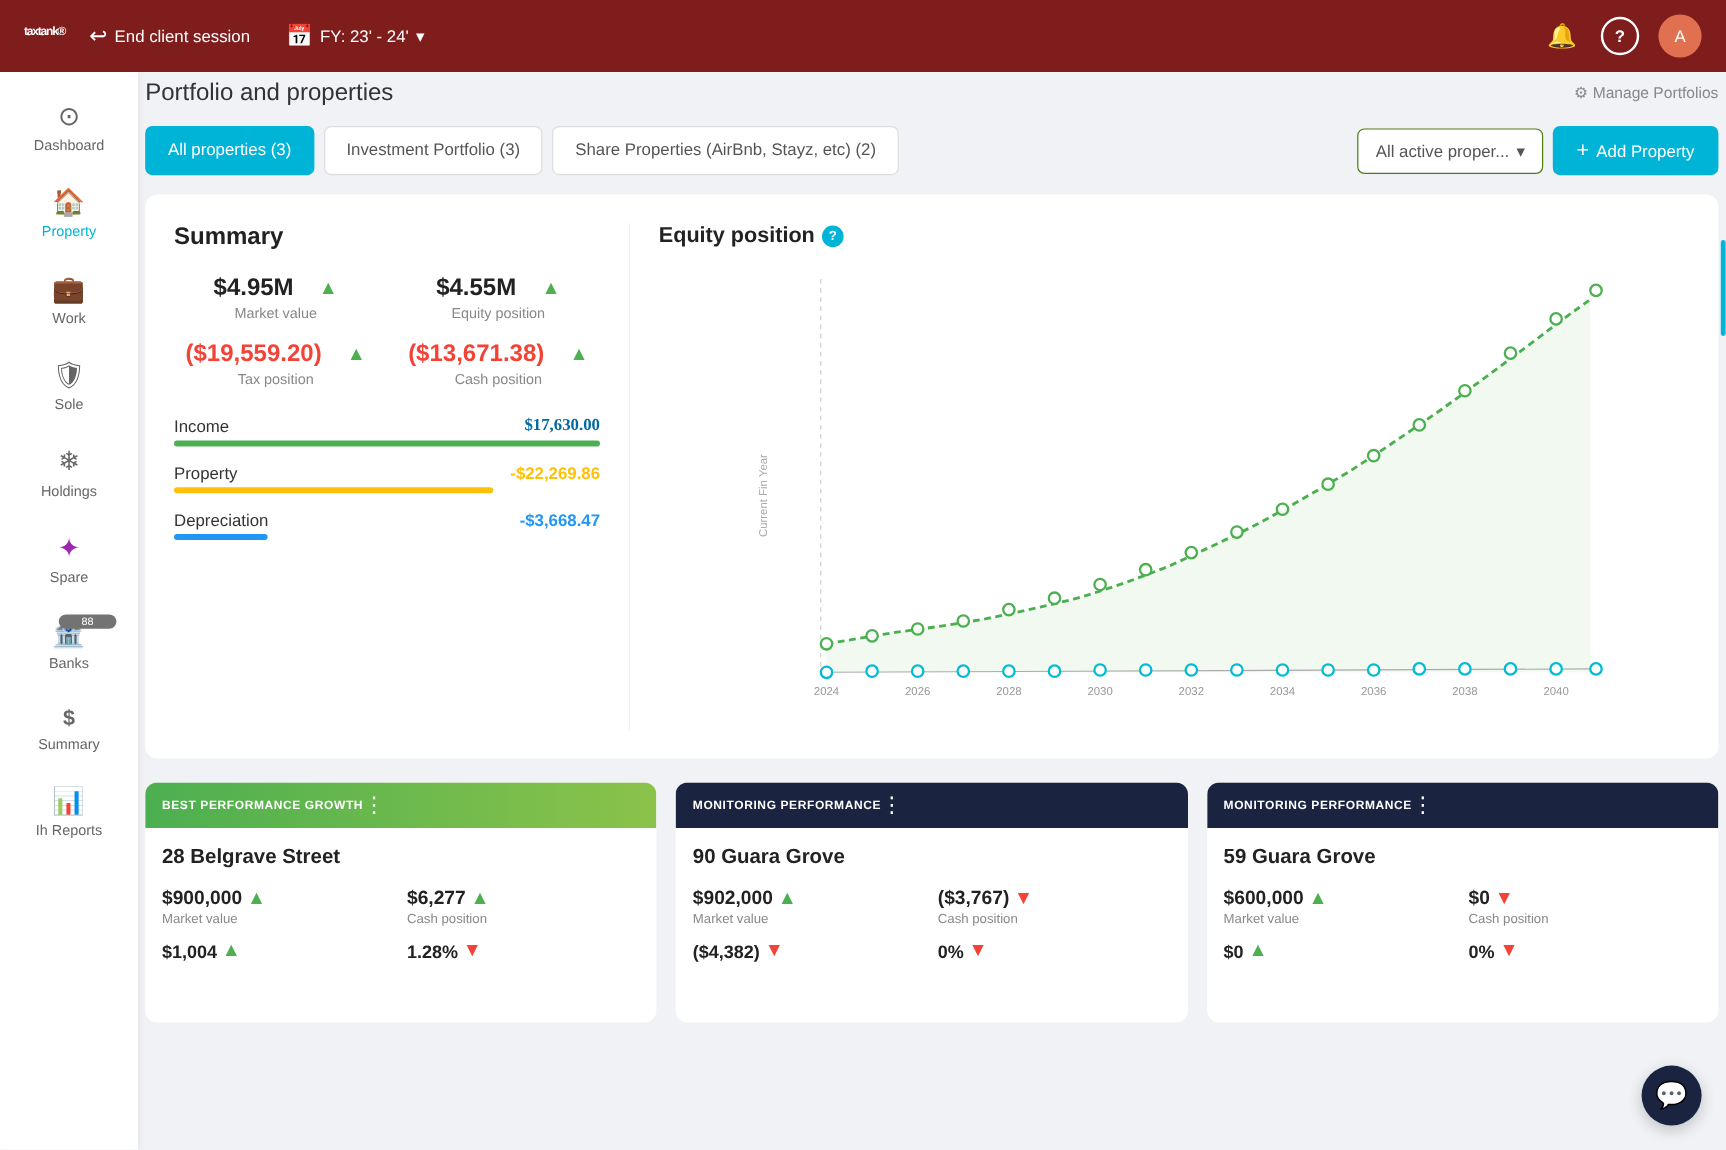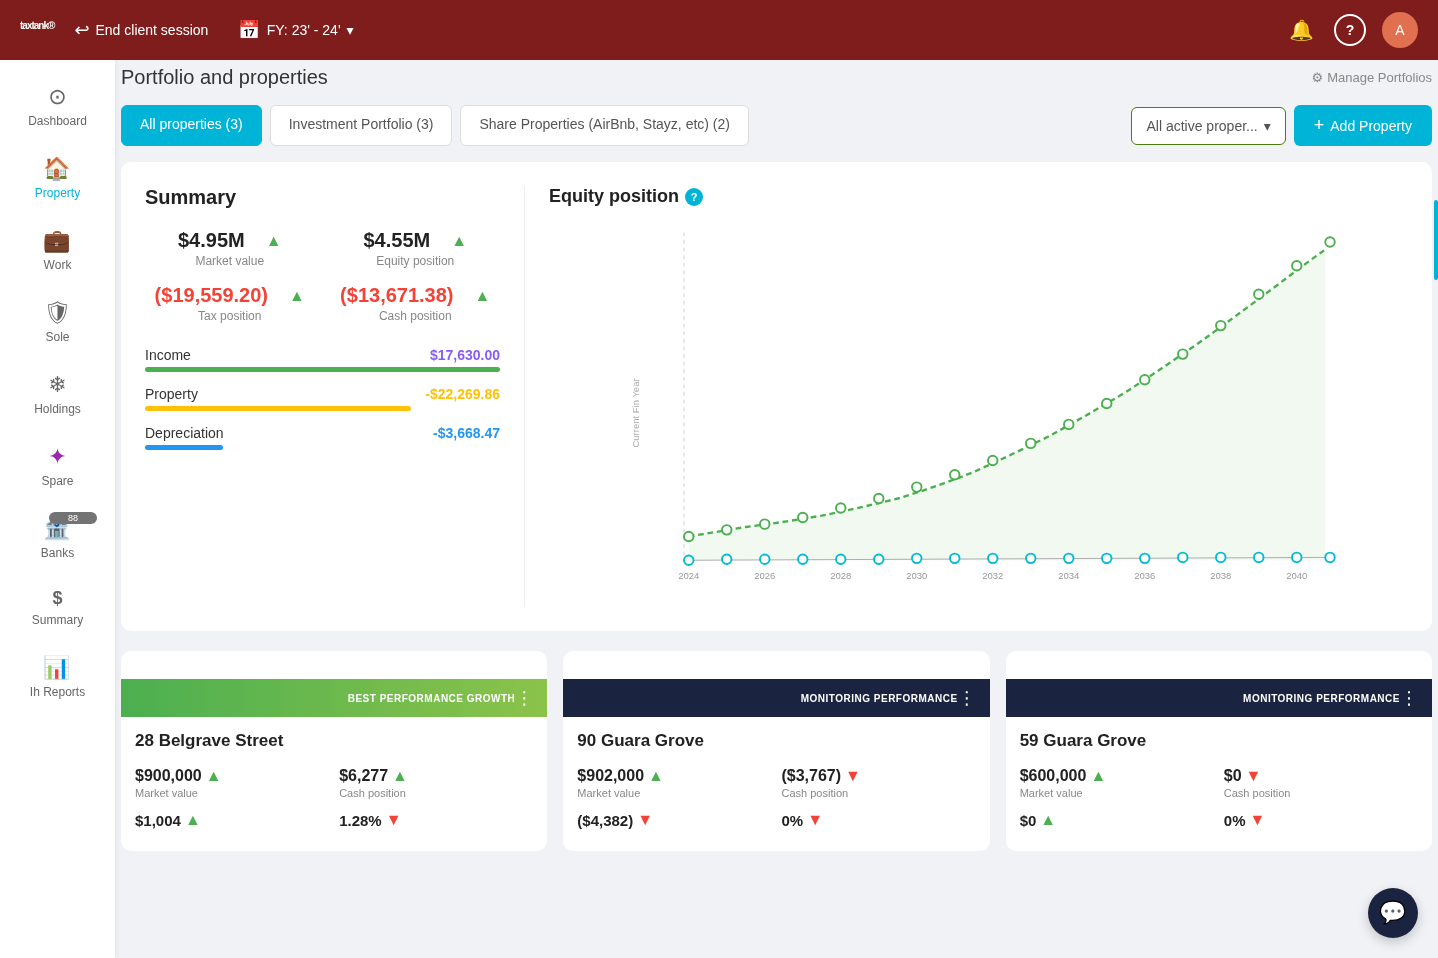--- a/index.html
+++ b/index.html
@@ -286,22 +286,21 @@
       flex: 1;
       background: #fff;
       border-radius: 10px;
       overflow: hidden;
       min-height: 200px;
     }
     .card-header {
       padding: 8px 14px;
       display: flex;
       align-items: center;
-      justify-content: flex-end;
-      margin-top: 28px;
+      justify-content: flex-start;
     }
     .card-header.best { background: linear-gradient(to right, #4caf50, #8bc34a); }
     .card-header.monitoring { background: #1a2340; }
     .card-tag {
       font-size: 10px;
       font-weight: bold;
       letter-spacing: 0.5px;
       color: white;
     }
     .card-menu { color: white; cursor: pointer; font-size: 18px; }
@@ -507,21 +506,21 @@
             <span>($13,671.38)</span>
             <span class="arrow-up">▲</span>
           </div>
           <div class="metric-label">Cash position</div>
         </div>
       </div>
       <div class="income-rows">
         <div class="income-row">
           <div class="income-row-header">
             <span>Income</span>
-            <span style="color:#8b5cf6;font-weight:600;">$17,630.00</span>
+            <span style="color:#0369a1;font-weight:600;font-family:Liberation Serif, serif;">$17,630.00</span>
           </div>
           <div class="income-bar bar-green"></div>
         </div>
         <div class="income-row">
           <div class="income-row-header">
             <span>Property</span>
             <span style="color:#ffc107;font-weight:600;">-$22,269.86</span>
           </div>
           <div class="income-bar bar-yellow"></div>
         </div>

